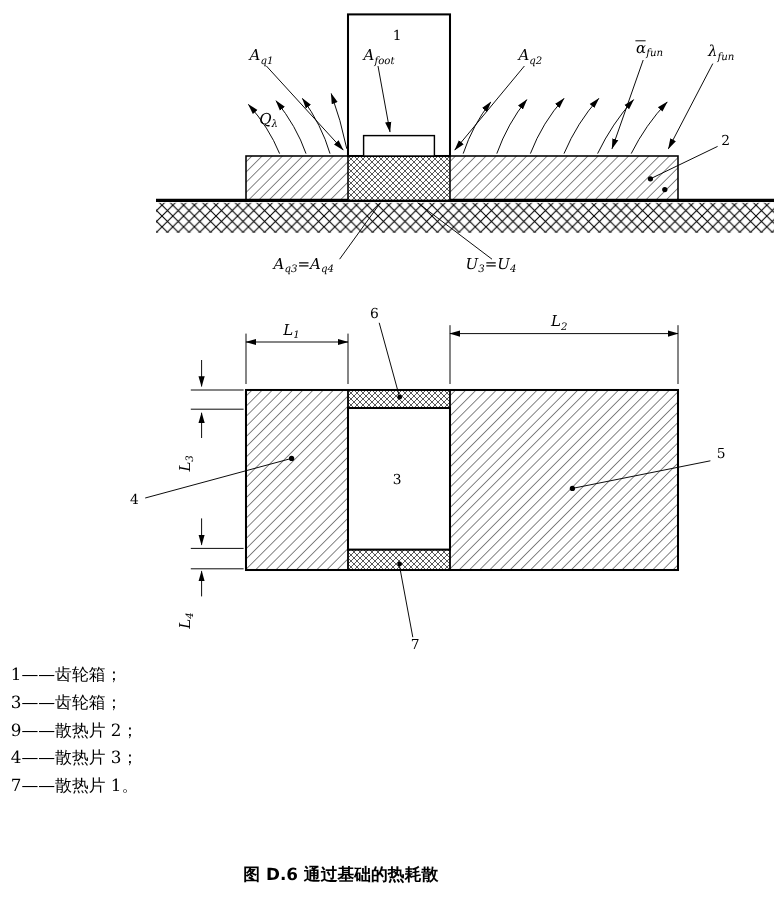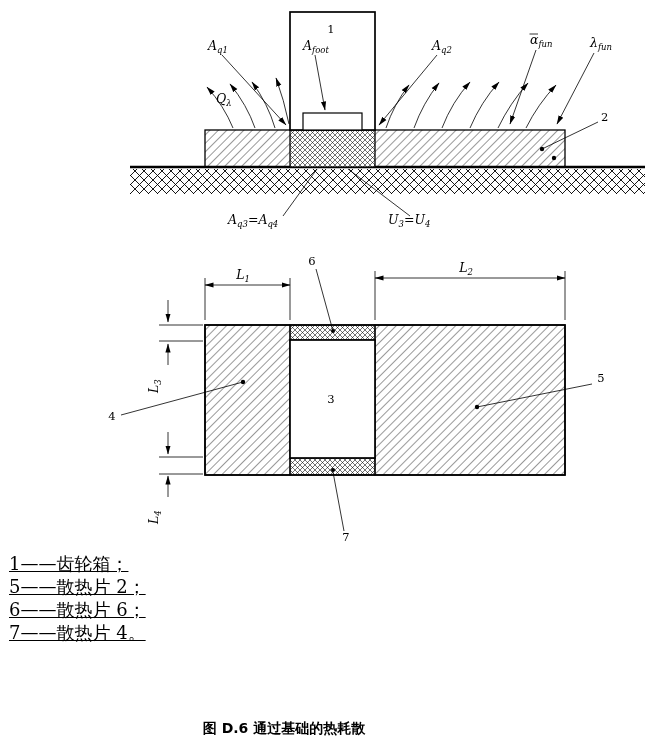--- a/index.html
+++ b/index.html
@@ -1,18 +1,18 @@
 <!DOCTYPE html>
 <html><head>
 <meta charset="utf-8">
 <style>
   html,body{margin:0;padding:0;background:#ffffff;}
   .stage{position:relative;width:650px;height:753px;background:#ffffff;overflow:hidden;}
   svg{position:absolute;left:0;top:0;}
-  .legend{position:absolute;left:9px;top:552px;font-family:"DejaVu Serif","Liberation Serif",serif;font-size:18px;color:#000;text-decoration:underline;}
+  .legend{position:absolute;left:9px;top:552px;font-family:"DejaVu Serif","Liberation Serif",serif;font-size:14px;color:#000;}
   .legend-row{height:23px;line-height:23px;white-space:pre;}
   .caption{position:absolute;left:0;top:720px;width:568px;text-align:center;
            font-family:"DejaVu Sans","Liberation Sans",sans-serif;font-weight:bold;font-size:14px;color:#000;}
   .math{font-family:"DejaVu Serif","Liberation Serif",serif;font-style:italic;font-size:12.5px;fill:#000;}
   .sub{font-size:8.5px;}
   .num{font-family:"DejaVu Serif","Liberation Serif",serif;font-size:11.5px;font-style:normal;fill:#000;}
   .thin{stroke:#000;stroke-width:0.8;fill:none;}
 </style>
 </head>
 <body>
@@ -141,19 +141,20 @@
       <circle cx="477" cy="407" r="2.2" fill="#000"></circle>
 
       <text class="num" x="346" y="541" text-anchor="middle">7</text>
       <line class="thin" x1="344" y1="531" x2="333" y2="472"></line>
       <circle cx="333" cy="470" r="2" fill="#000"></circle>
     </g>
   </svg>
 
   <div class="legend">
     <div class="legend-row">1——齿轮箱；</div>
-    <div class="legend-row">5——散热片 2；</div>
-    <div class="legend-row">6——散热片 6；</div>
-    <div class="legend-row">7——散热片 4。</div>
+    <div class="legend-row">3——齿轮箱；</div>
+    <div class="legend-row">9——散热片 2；</div>
+    <div class="legend-row">4——散热片 3；</div>
+    <div class="legend-row">7——散热片 1。</div>
   </div>
 
   <div class="caption">图 D.6  通过基础的热耗散</div>
 </div>
 
 </body></html>

